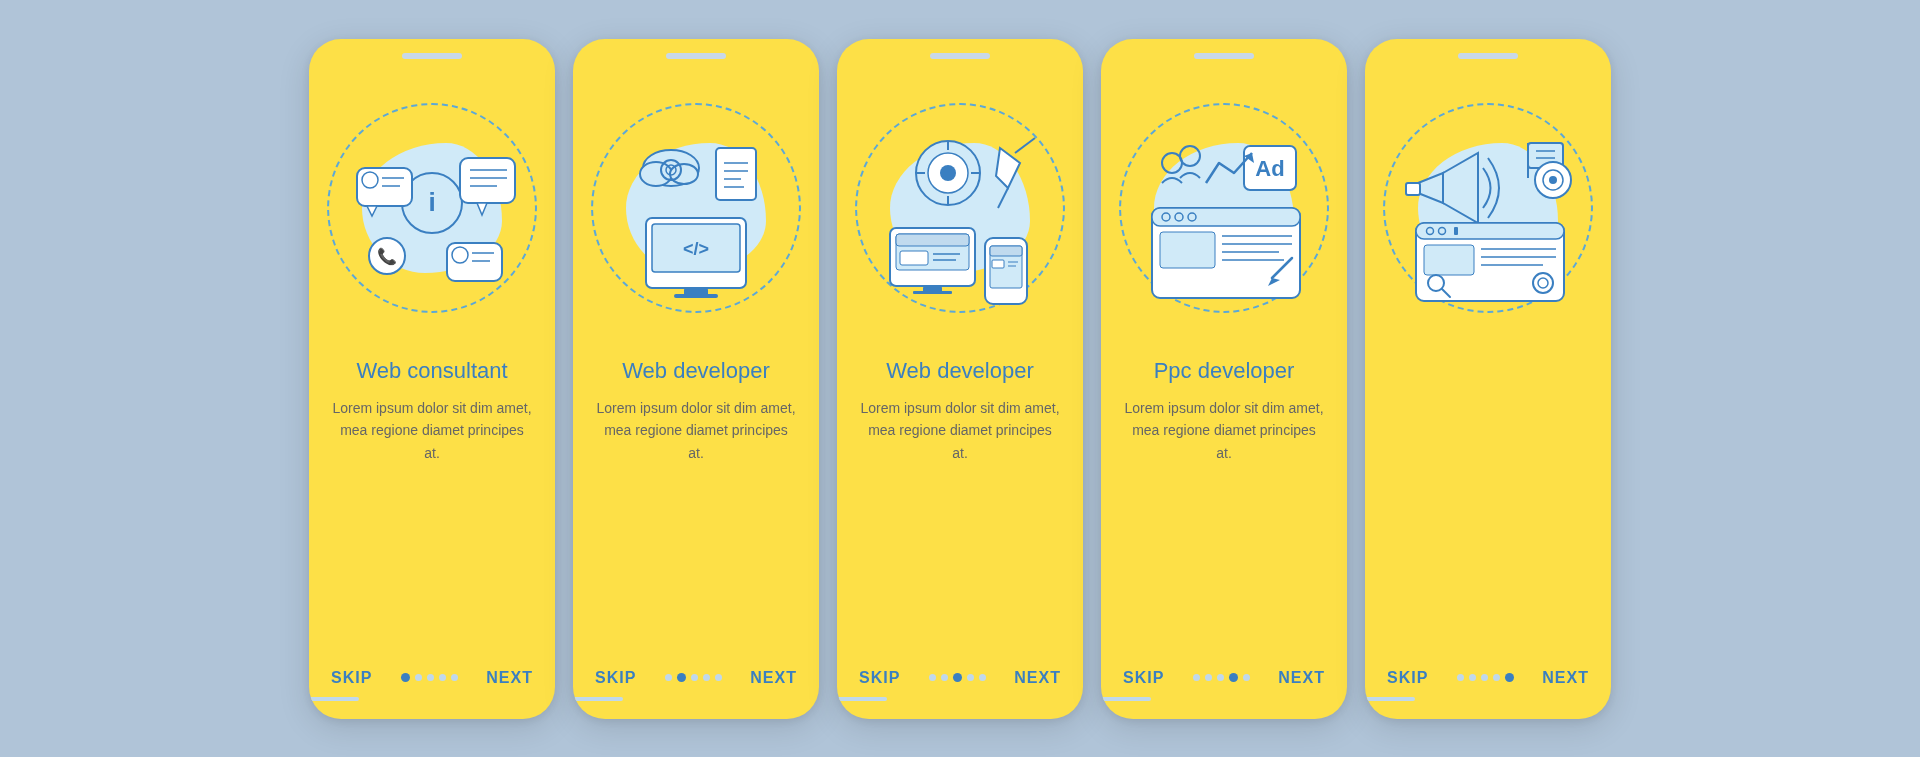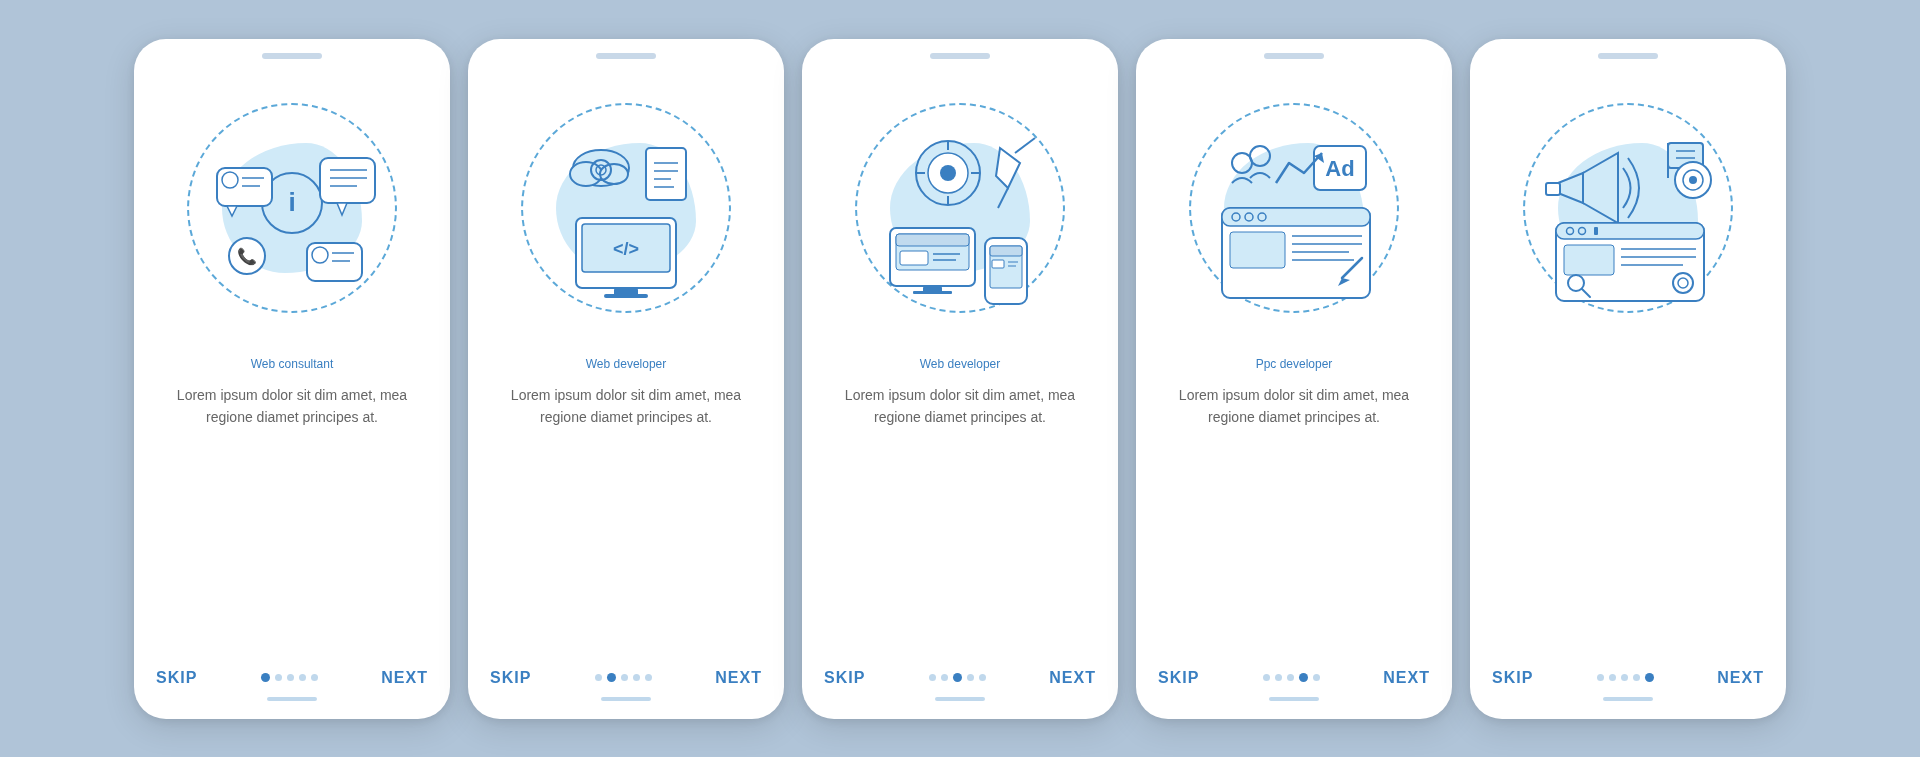--- a/index.html
+++ b/index.html
@@ -14,28 +14,27 @@
       overflow: hidden;
     }
     .cards-container {
       display: flex;
       gap: 18px;
       align-items: center;
       justify-content: center;
       padding: 30px 40px;
     }
     .phone-card {
-      width: 316px;
+      width: 246px;
       height: 680px;
-      background: #ffffff;
+      background: #fde047;
       border-radius: 32px;
       box-shadow: 0 8px 32px rgba(0,0,0,0.13), 0 2px 8px rgba(0,0,0,0.08);
       display: flex;
       flex-direction: column;
-      align-items: center;
       padding: 0 0 18px 0;
       position: relative;
       overflow: hidden;
     }
     
     .phone-top-bar {
       width: 100%;
       display: flex;
       justify-content: center;
       padding: 14px 0 0 0;
@@ -91,21 +90,21 @@
     
     .card-body {
       width: 100%;
       flex: 1;
       display: flex;
       flex-direction: column;
       align-items: center;
       padding: 0 22px;
     }
     .card-title {
-      font-size: 12px;
+      font-size: 22px;
       font-weight: 500;
       color: #3a7fc1;
       text-align: center;
       margin-bottom: 12px;
       margin-top: 4px;
       line-height: 1.3;
     }
     .card-desc {
       font-size: 14px;
       color: #666;

